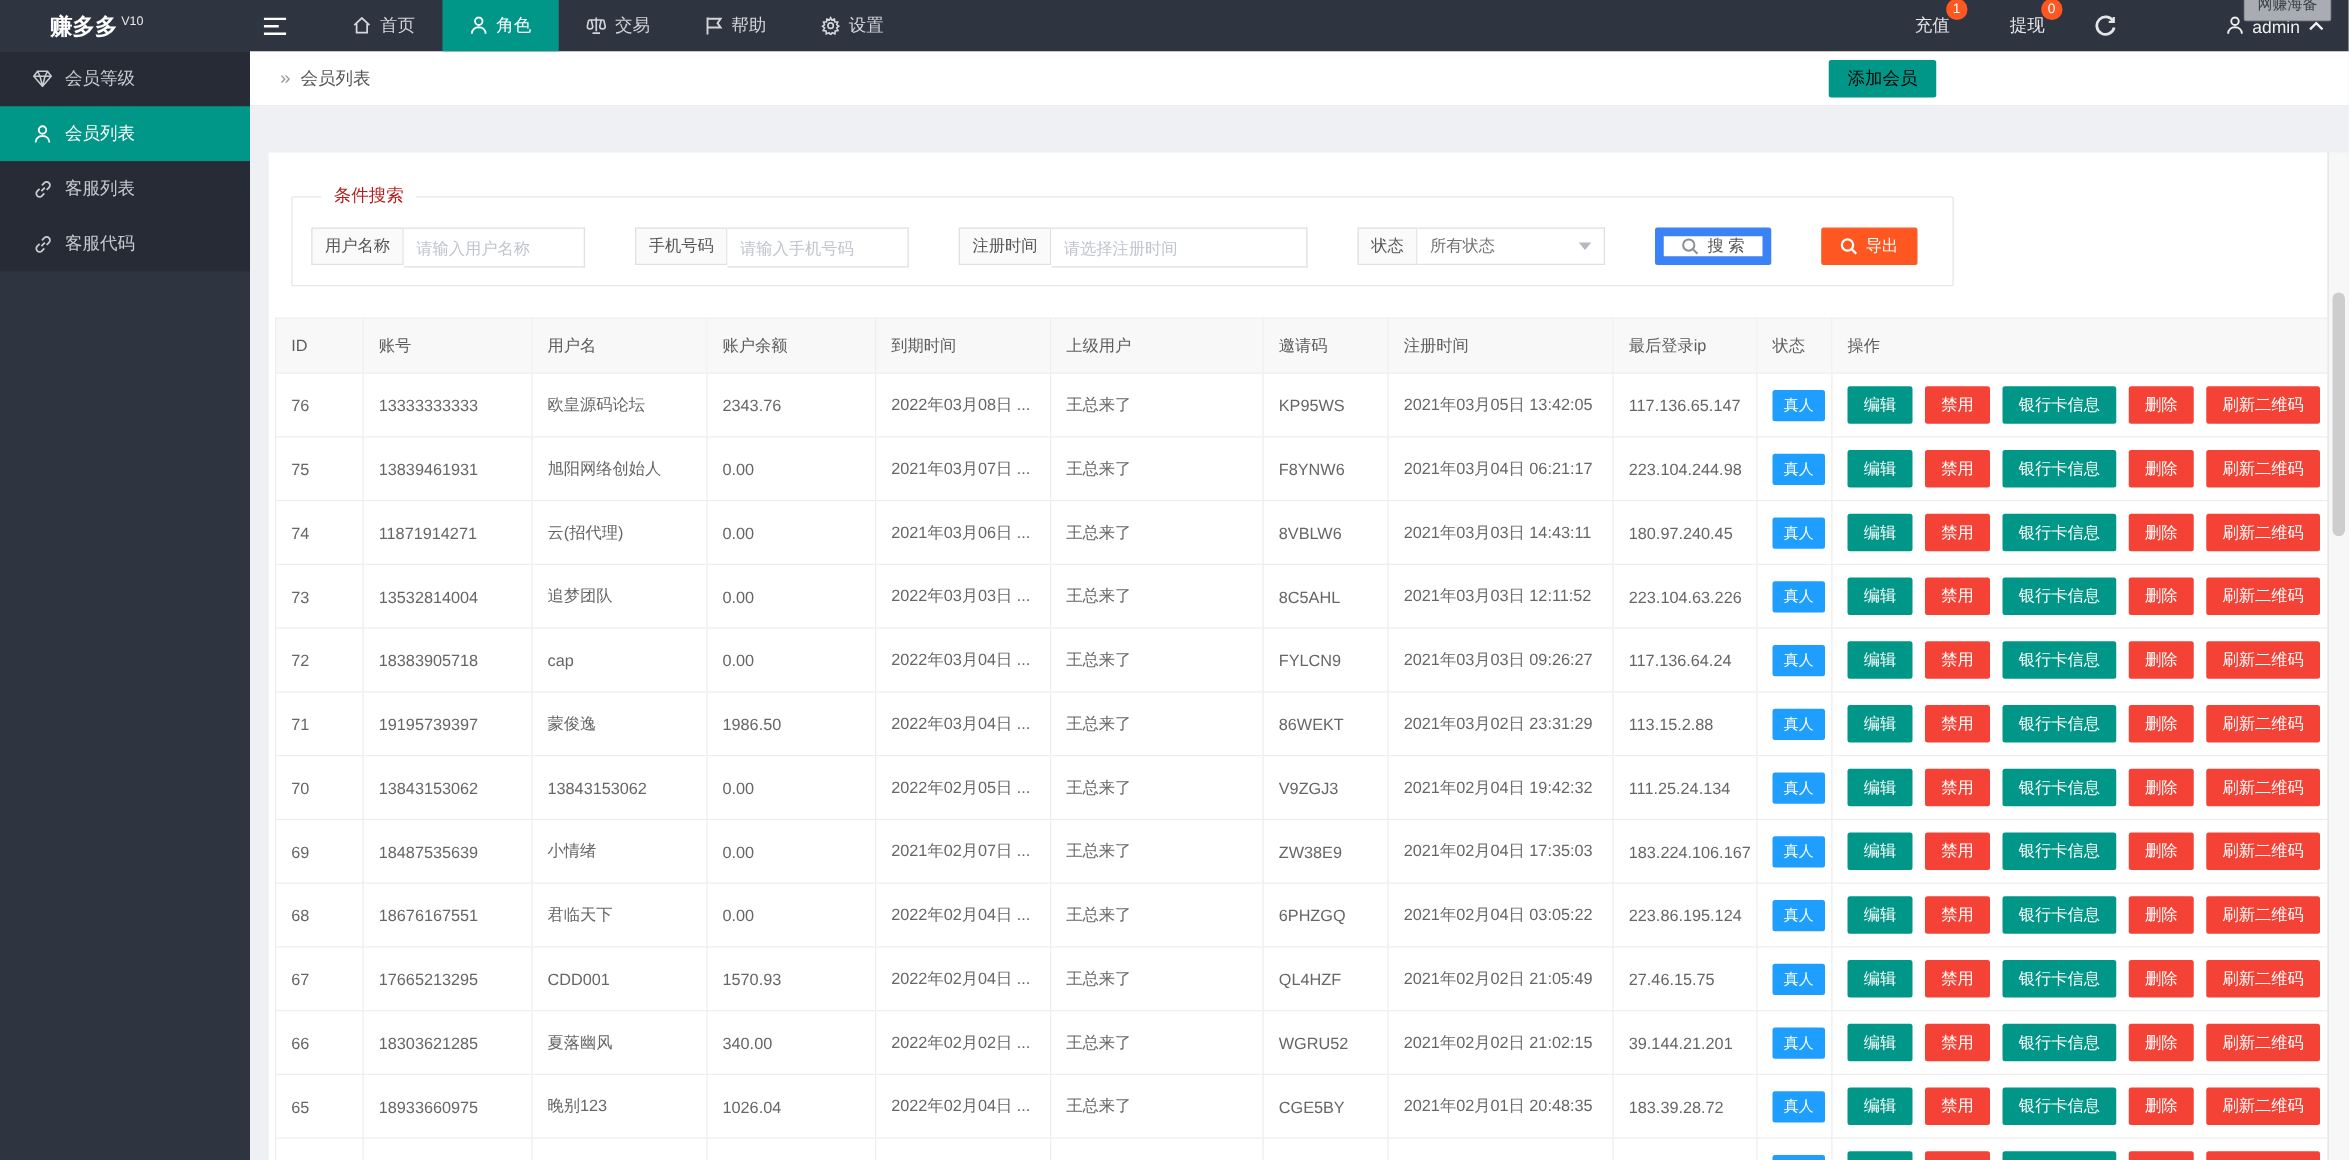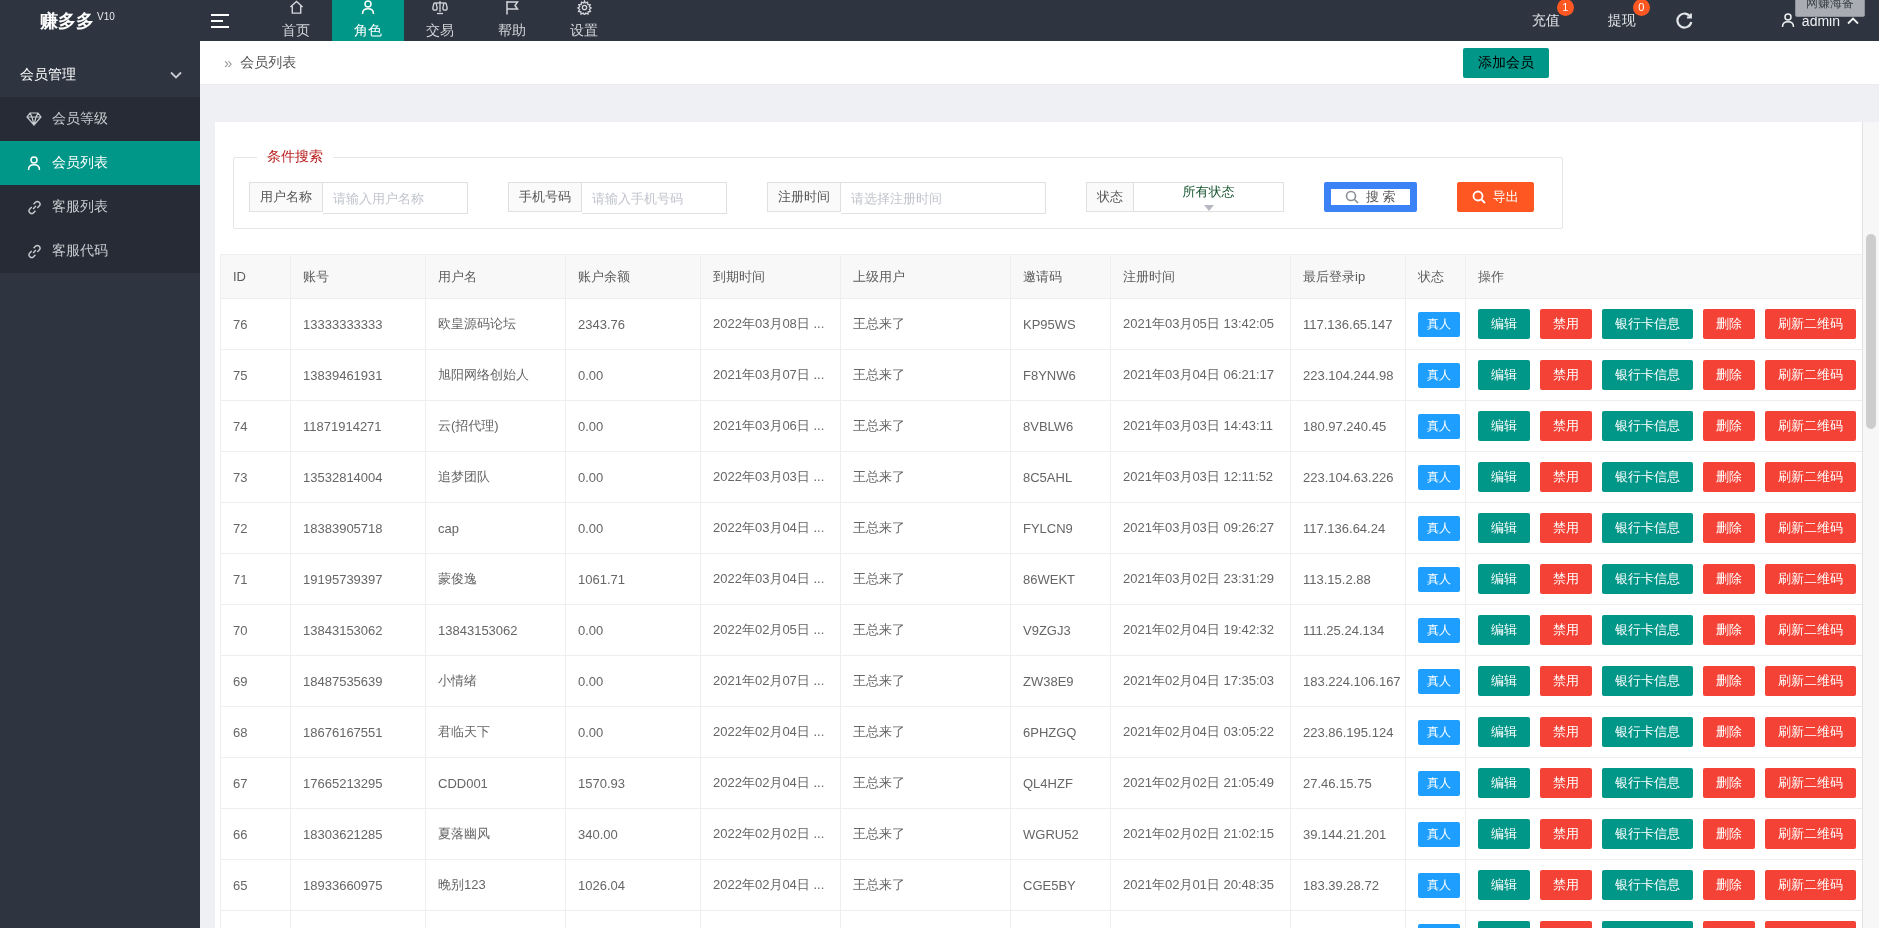--- a/index.html
+++ b/index.html
@@ -13,22 +13,22 @@
   
   .topbar {
     position:absolute; top:0; left:0; right:0; height:41px;
     background:#2e3440; color:#fff; display:flex; align-items:center; z-index:30;
   }
   .logo { width:200px; padding-left:40px; font-size:18px; font-weight:bold; color:#fff; white-space:nowrap; }
   .logo sup { font-size:10px; font-weight:normal; margin-left:3px; color:#e8eaec; }
   .hamburger { width:40px; height:41px; display:flex; align-items:center; justify-content:center; cursor:pointer; }
   .topnav { display:flex; height:41px; margin-left:20px; }
   .topnav-item {
-    height:41px; padding:0 22px; display:flex; align-items:center; gap:7px;
-    color:#d3d6da; font-size:14px; cursor:pointer; white-space:nowrap;flex-direction:column;
+    height:41px; padding:12px 22px; display:flex; align-items:center; gap:7px;
+    color:#d3d6da; font-size:14px; cursor:pointer; white-space:nowrap;
   }
   .topnav-item.active { background:#009688; color:#fff; }
   .topbar-right { margin-left:auto; display:flex; align-items:center; padding-right:20px; }
   .top-link { position:relative; color:#e3e5e8; cursor:pointer; margin-left:48px; white-space:nowrap; }
   .badge {
     position:absolute; top:-13px; right:-14px; min-width:17px; height:17px; line-height:17px;
     background:#ff5722; color:#fff; font-size:11px; text-align:center;
     border-radius:9px; padding:0 4px;
   }
   .refresh-btn { margin-left:40px; cursor:pointer; }
@@ -83,21 +83,21 @@
     display:flex; align-items:center; padding:0 10px; white-space:nowrap;
   }
   .finput {
     border:1px solid #e0e0e0; border-left:none; width:145px; padding:15px 10px;
     font-size:13px; color:#666; outline:none; background:#fff; font-family:inherit;
   }
   .finput.wide { width:205px; }
   .finput::placeholder { color:#c0c4cc; }
   .fselect {
     border:1px solid #e0e0e0; border-left:none; width:150px; padding:0 10px; font-size:13px;
-    color:#14532d; display:flex; align-items:center; justify-content:space-between; cursor:pointer; background:#fff;flex-direction:column;
+    color:#737373; display:flex; align-items:center; justify-content:space-between; cursor:pointer; background:#fff;
   }
   .caret-down {
     width:0; height:0; border-left:5px solid transparent; border-right:5px solid transparent;
     border-top:6px solid #b5b9bf;
   }
   .btn-search {
     height:30px; padding:0 14px; background:#fff; border:7px solid #3b82f6; border-radius:2px;
     display:flex; align-items:center; gap:7px; font-size:13px; color:#555; cursor:pointer; margin-right:16px;
     font-family:inherit;
   }
@@ -229,28 +229,20 @@
         <svg width="12" height="8" viewBox="0 0 12 8" fill="none" stroke="#f0f1f2" stroke-width="1.8">
             <polyline points="1,6.5 6,1.5 11,6.5"></polyline>
           </svg>
       </span>
     </div>
     <div class="tooltip">网赚海备</div>
   </div>
 </div>
 
 <div class="sidebar">
-  <div class="side-group">
-    <span>会员管理</span>
-    <span>
-      <svg width="12" height="8" viewBox="0 0 12 8" fill="none" stroke="#c8ccd1" stroke-width="1.8">
-          <polyline points="1,1.5 6,6.5 11,1.5"></polyline>
-        </svg>
-    </span>
-  </div>
   <div class="side-item">
     <span class="ic">
       <svg width="16" height="14" viewBox="0 0 16 14" fill="none" stroke="#c8ccd1" stroke-width="1.2">
           <path d="M4 1 H12 L15 5 L8 13 L1 5 Z M1 5 H15 M4 1 L6 5 L8 13 L10 5 L12 1"></path>
         </svg>
     </span>
     <span>会员等级</span>
   </div>
   <div class="side-item active">
     <span class="ic">
@@ -480,21 +472,21 @@
         <button class="opbtn red">删除</button>
         <button class="opbtn red">刷新二维码</button>
       </div>
     </td>
   </tr>
 
   <tr>
     <td>71</td>
     <td>19195739397</td>
     <td>蒙俊逸</td>
-    <td>1061.71</td>
+    <td>1986.50</td>
     <td>2022年03月04日 ...</td>
     <td>王总来了</td>
     <td>86WEKT</td>
     <td>2021年03月02日 23:31:29</td>
     <td>113.15.2.88</td>
     <td>
       <span class="badge-real">真人</span>
     </td>
     <td>
       <div class="ops">

